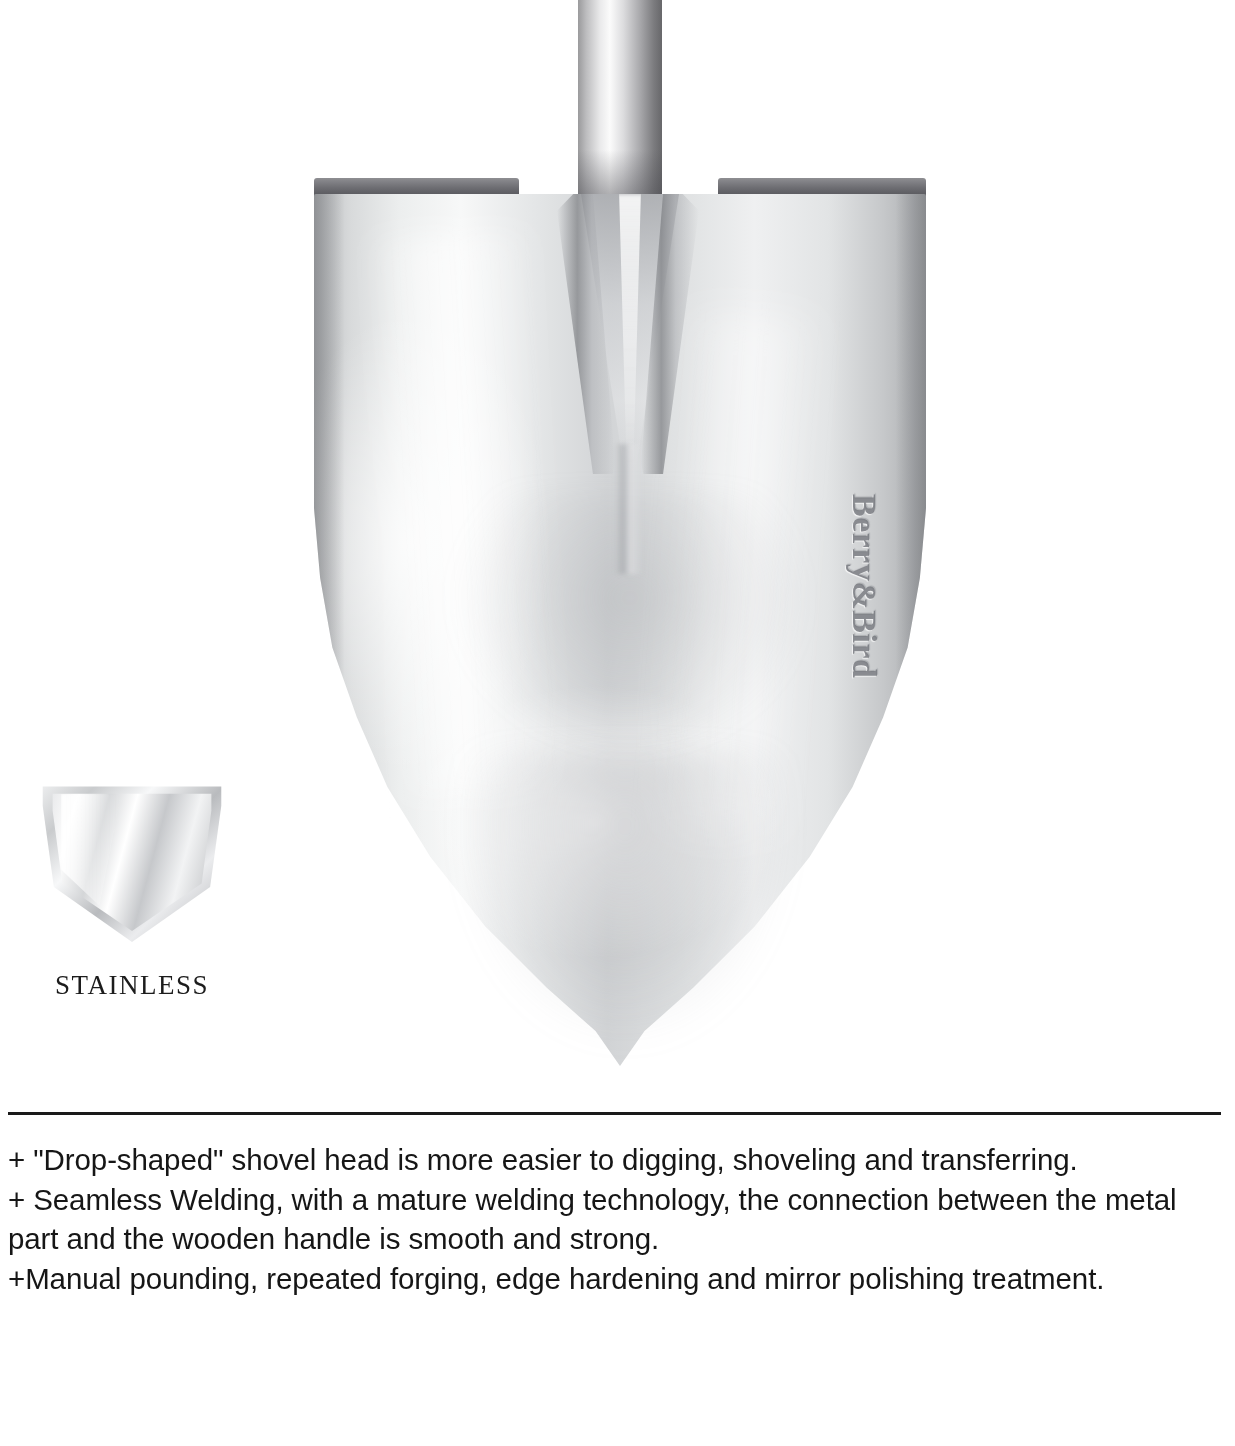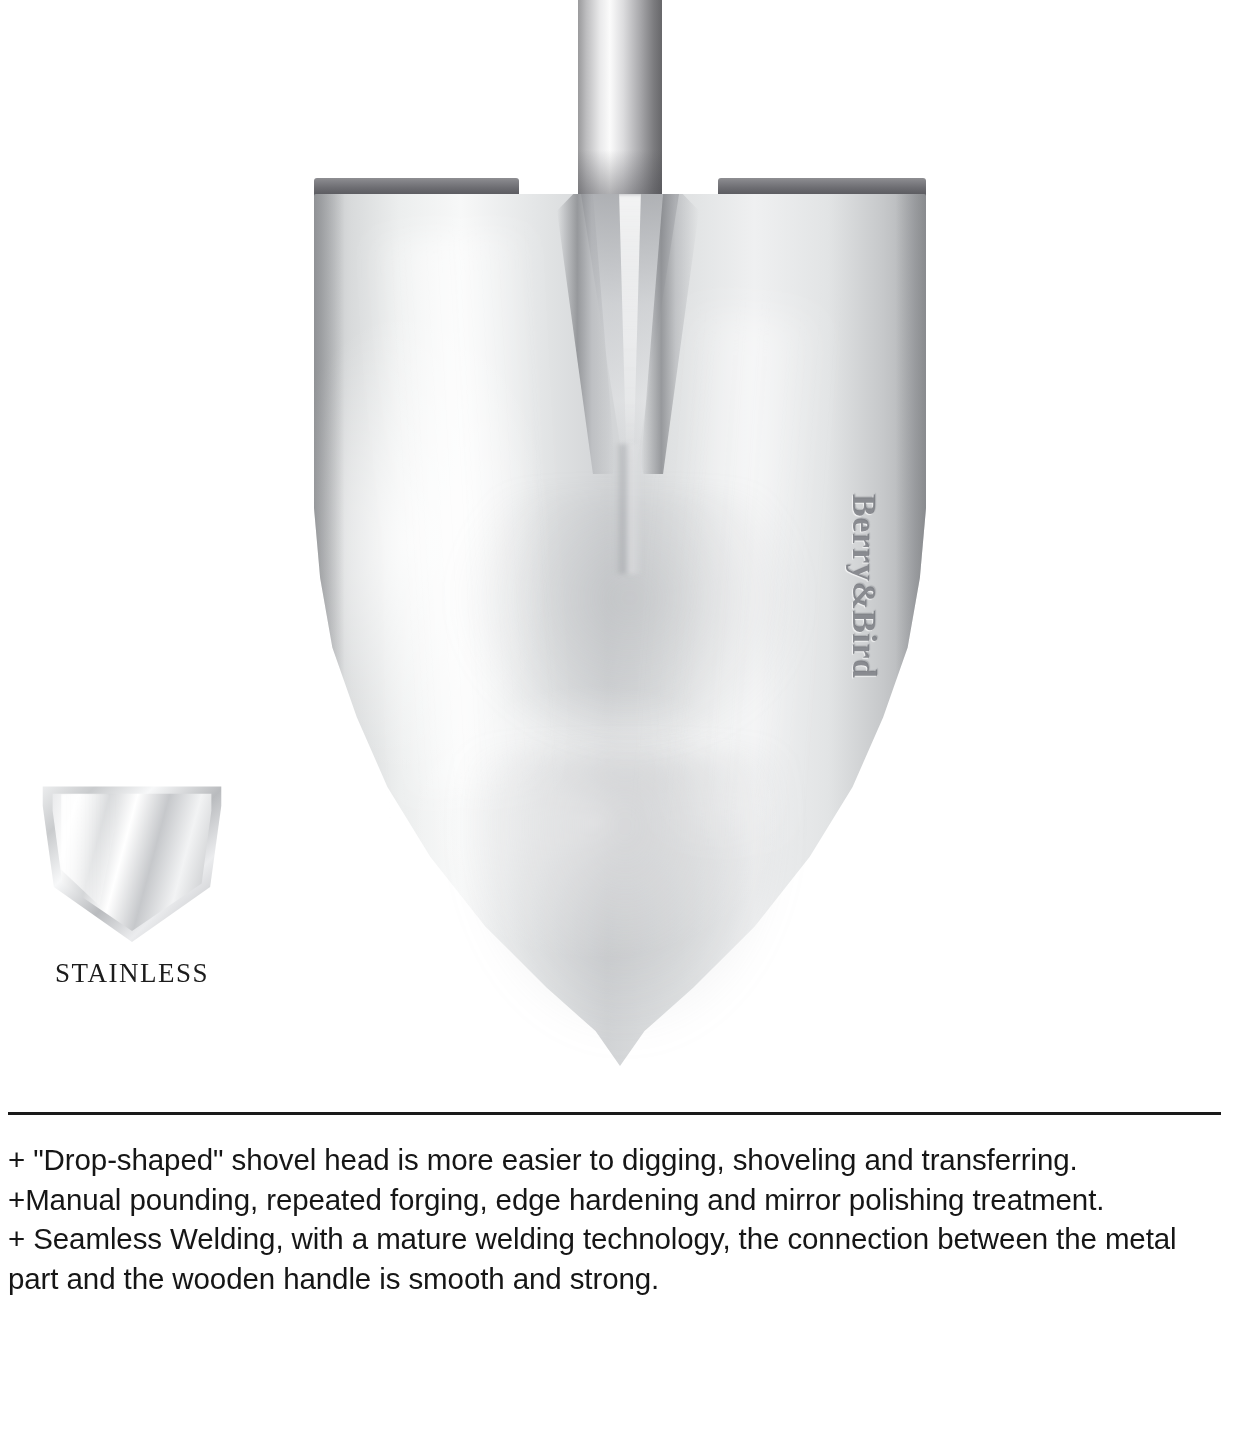--- a/index.html
+++ b/index.html
@@ -287,21 +287,21 @@
   .shield-gloss {
     position: absolute;
     left: 22px; top: 14px;
     width: 60px;
     height: 130px;
     background: linear-gradient(to right, rgba(255,255,255,0.9) 0%, rgba(255,255,255,0.2) 70%, rgba(255,255,255,0) 100%);
     clip-path: polygon(0% 0%, 100% 0%, 64% 86%, 0% 58%);
     filter: blur(1px);
   }
   .badge-label {
-    margin-top: 14px;
+    margin-top: 26px;
     font-family: "Liberation Serif", serif;
     font-size: 27px;
     font-weight: 400;
     letter-spacing: 1.5px;
     color: #1c1c1c;
     line-height: 1.32;
   }
 
   
   .divider {
@@ -376,15 +376,15 @@
       <div>STAINLESS</div>
     </div>
   </div>
 
 </div>
 
 <div class="divider"></div>
 
 <div class="features">
   <p class="feature-line">+ "Drop-shaped" shovel head is more easier to digging, shoveling and transferring.</p>
+  <p class="feature-line">+ Seamless Welding, with a mature welding technology, the connection between the metal part and the wooden handle is smooth and strong.</p>
   <p class="feature-line">+Manual pounding, repeated forging, edge hardening and mirror polishing treatment.</p>
-  <p class="feature-line">+ Seamless Welding, with a mature welding technology, the connection between the metal part and the wooden handle is smooth and strong.</p>
 </div>
 
 </body></html>

